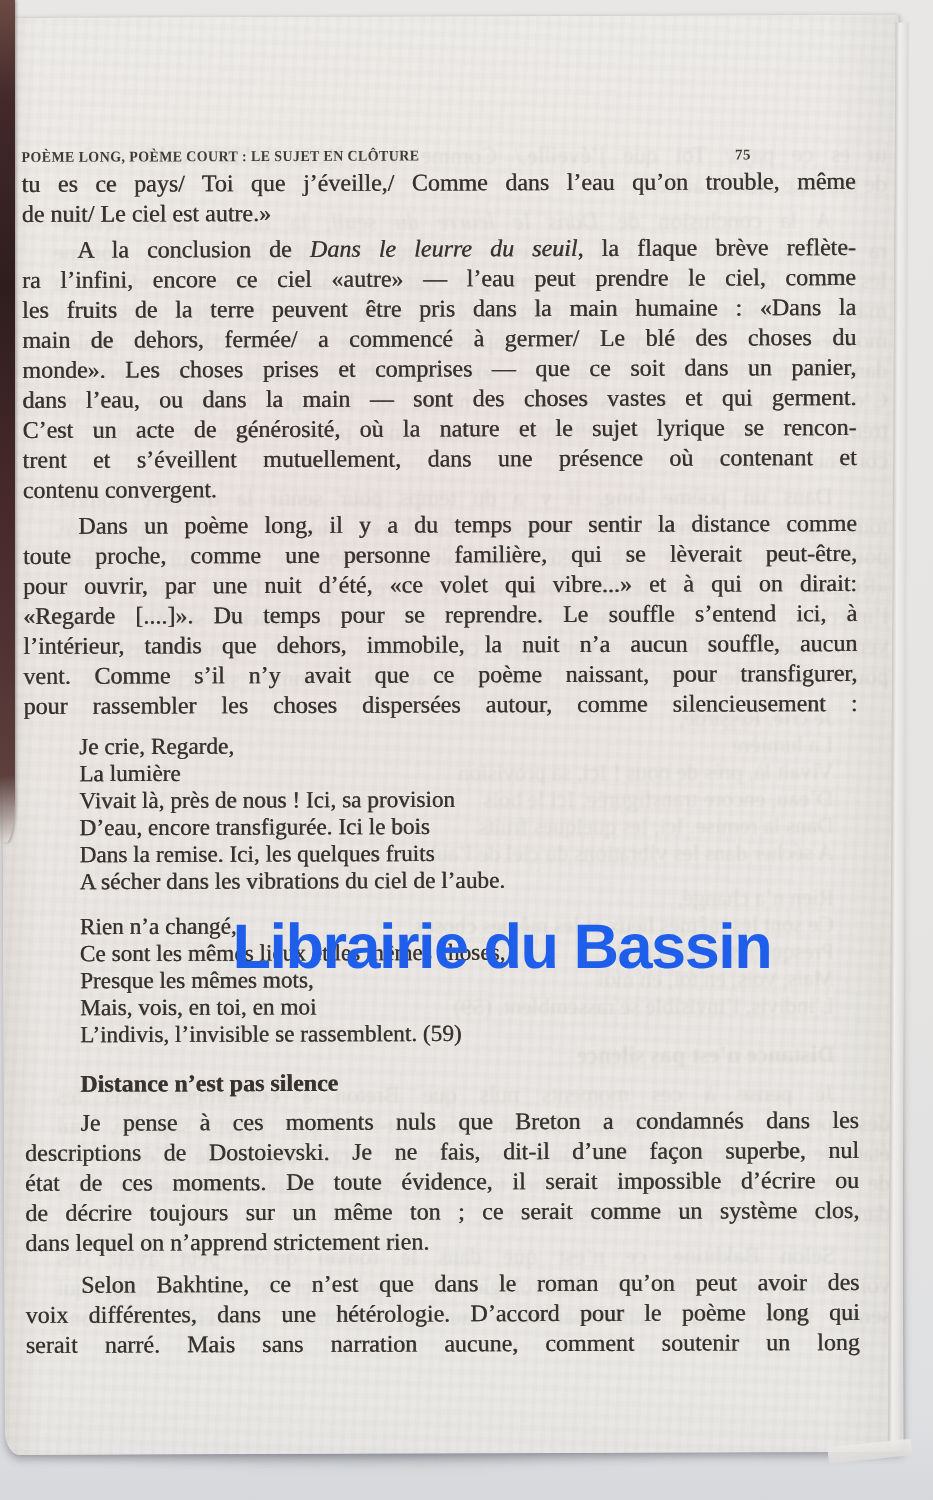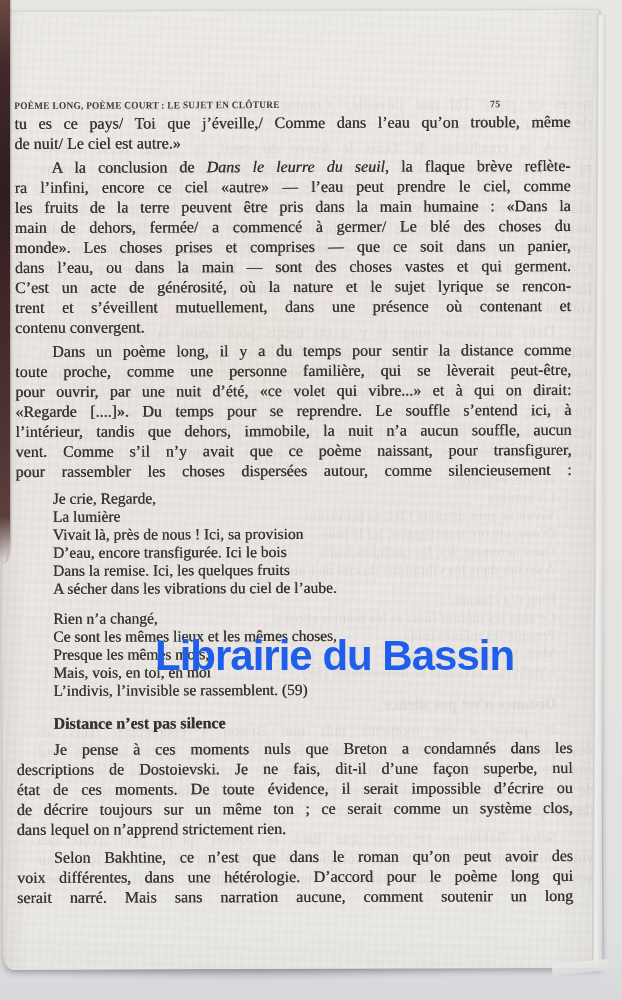--- a/index.html
+++ b/index.html
@@ -215,14 +215,14 @@
         </div>
       </div>
 
     <div class="grain"></div>
   </div>
 
   <div class="fore-edge"></div>
   <div class="stack-sliver"></div>
   <div class="spine"></div>
 
-  <div class="watermark" style="color: rgb(30, 94, 234); margin-top: 25px;">Librairie du Bassin</div>
+  <div class="watermark" style="color: rgb(30, 94, 234);">Librairie du Bassin</div>
 </div>
 
 </body></html>

